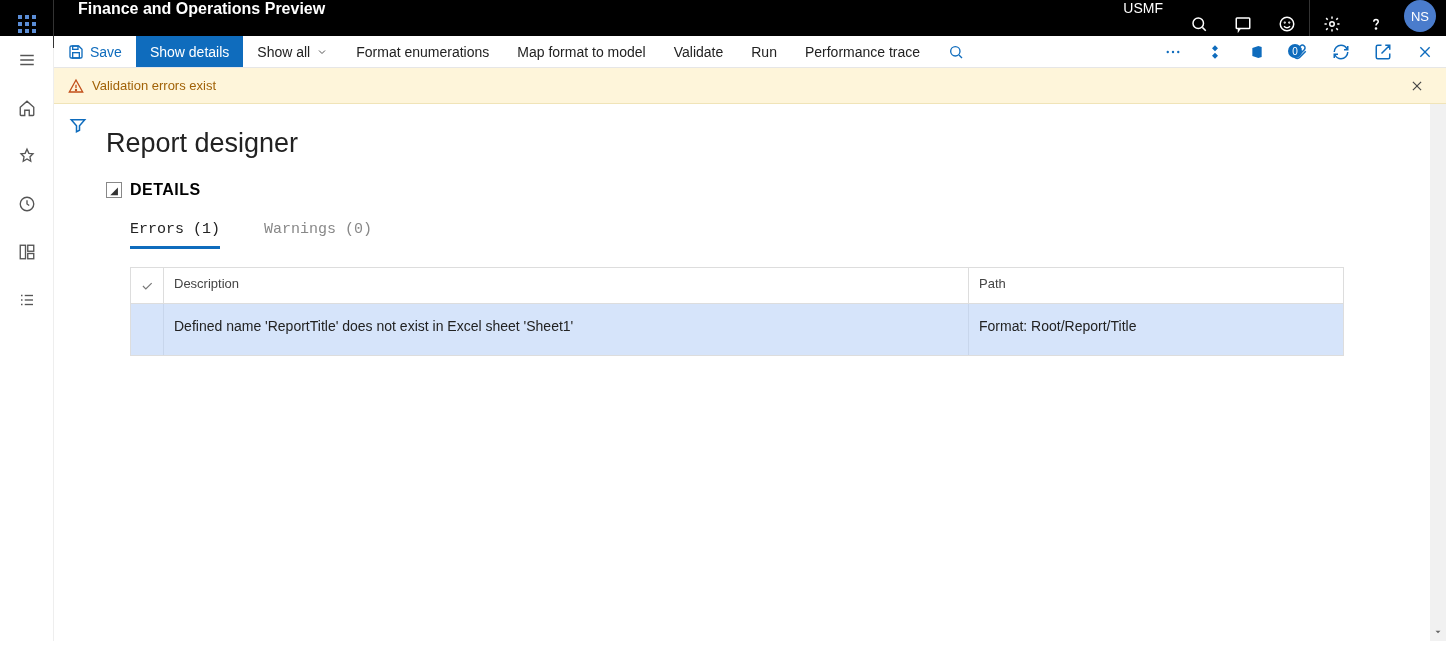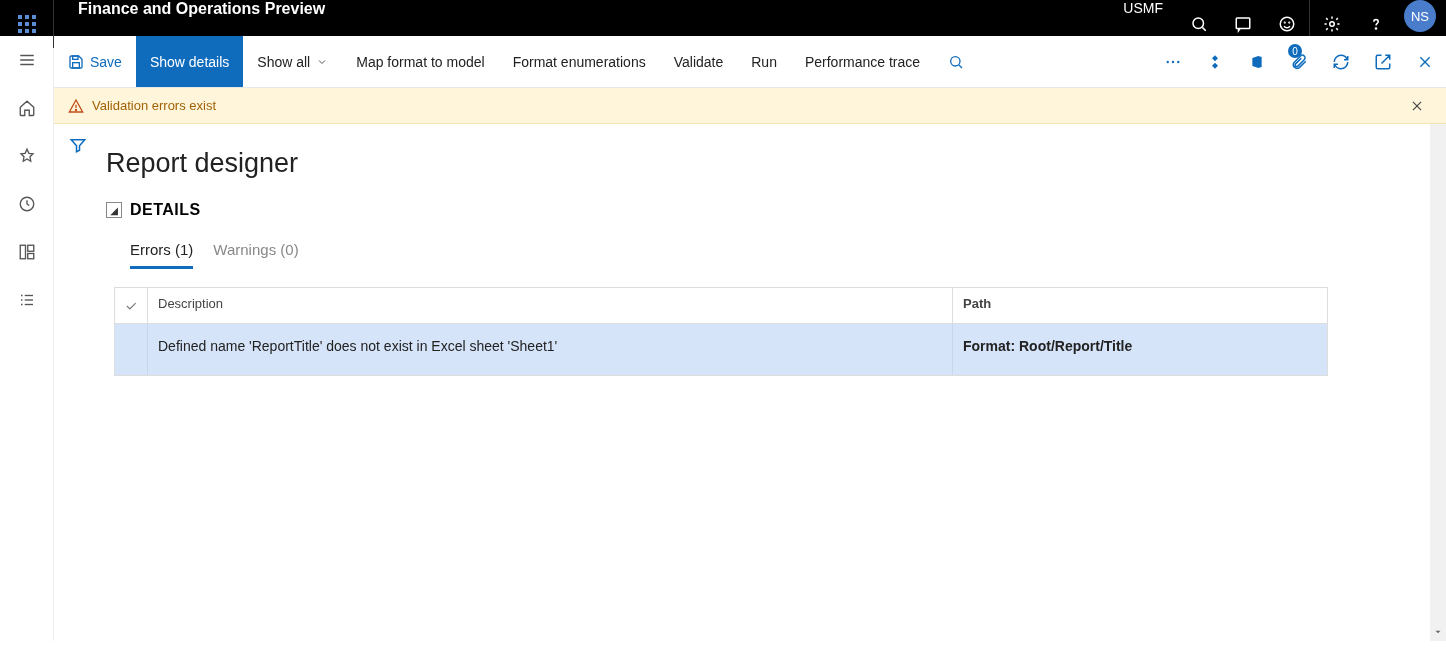--- a/index.html
+++ b/index.html
@@ -40,21 +40,21 @@
   .rail-btn {
     width: 54px; height: 48px; display: flex; align-items: center; justify-content: center;
     cursor: pointer; color: #555;
   }
   .rail-btn svg { stroke: #555; }
 
   .main-col { flex: 1; display: flex; flex-direction: column; position: relative; }
 
   
   .toolbar {
-    height: 52px; display: flex; align-items: stretch; border-bottom: 1px solid #e6e6e6;
+    height: 32px; display: flex; align-items: stretch; border-bottom: 1px solid #e6e6e6;
     background: #fff;
   }
   .tb-btn {
     display: flex; align-items: center; padding: 0 14px; font-size: 14px; cursor: pointer;
     color: #222; gap: 6px;
   }
   .tb-btn.active { background: #0f6cbd; color: #fff; }
   .tb-btn.save { color: #0f6cbd; }
   .tb-btn.save svg { stroke: #0f6cbd; }
   .tb-search { width: 44px; display:flex; align-items:center; justify-content:center; color:#0f6cbd; cursor:pointer;}
@@ -89,36 +89,36 @@
   
   .details-header {
     display: flex; align-items: center; gap: 8px; margin-top: 22px; cursor: pointer;
   }
   .collapser {
     width: 16px; height: 16px; border: 1px solid #888; display: flex; align-items: center; justify-content: center;
     font-size: 10px; color: #333;
   }
   .details-label { font-size: 16px; font-weight: 700; letter-spacing: .5px; }
 
-  .sub-tabs { display: flex; gap: 20px; margin-top: 22px; padding-left: 24px; }
+  .sub-tabs { display: flex; gap: 44px; margin-top: 22px; padding-left: 24px; font-family: Liberation Mono, monospace; }
   .sub-tab { font-size: 15px; color: #888; padding-bottom: 8px; cursor: pointer; }
   .sub-tab.active { color: #222; border-bottom: 3px solid #0f6cbd; font-weight: 400; }
 
   .grid {
-    margin-top: 18px; margin-left: 8px; border: 1px solid #ddd; width: 1214px;
+    margin-top: 18px; margin-left: 24px; border: 1px solid #ddd; width: 1214px;
     background: #fff;
   }
   .grid-header {
     display: flex; height: 35px; background: #fff;
   }
   .grid-header .col-check { width: 33px; border-right: 1px solid #ddd; display:flex; align-items:center; justify-content:center;}
   .grid-header .col { border-right: 1px solid #ddd; padding: 8px 10px; font-size: 13px; color: #444; }
   .grid-header .col:last-child { border-right: none; }
   .col-desc { width: 805px; }
-  .col-path { flex: 1; font-weight: bold; }
+  .col-path { flex: 1; }
   
   .grid-row {
     display: flex; min-height: 52px; border-top: 1px solid #ddd; background: #d6e4fa;
   }
   .grid-row .col-check { width: 33px; border-right: 1px solid #c8d6ec; }
   .grid-row .cell { padding: 14px 10px; font-size: 14px; color: #222; border-right: 1px solid #c8d6ec; }
   .grid-row .cell:last-child { border-right: none; }
 
   
   .right-scroll-hint {
@@ -248,24 +248,24 @@
       <div class="tb-btn active">
         <span>Show details</span>
       </div>
       <div class="tb-btn">
         <span>Show all</span>
         <svg width="12" height="12" viewBox="0 0 24 24" fill="none" stroke="#555" stroke-width="2">
             <path d="M6 9l6 6 6-6"></path>
           </svg>
       </div>
       <div class="tb-btn">
+          <span>Format enumerations</span>
+        </div>
+      <div class="tb-btn">
           <span>Map format to model</span>
-        </div>
-      <div class="tb-btn">
-          <span>Format enumerations</span>
         </div>
       <div class="tb-btn">
           <span>Validate</span>
         </div>
       <div class="tb-btn">
           <span>Run</span>
         </div>
       <div class="tb-btn">
           <span>Performance trace</span>
         </div>

